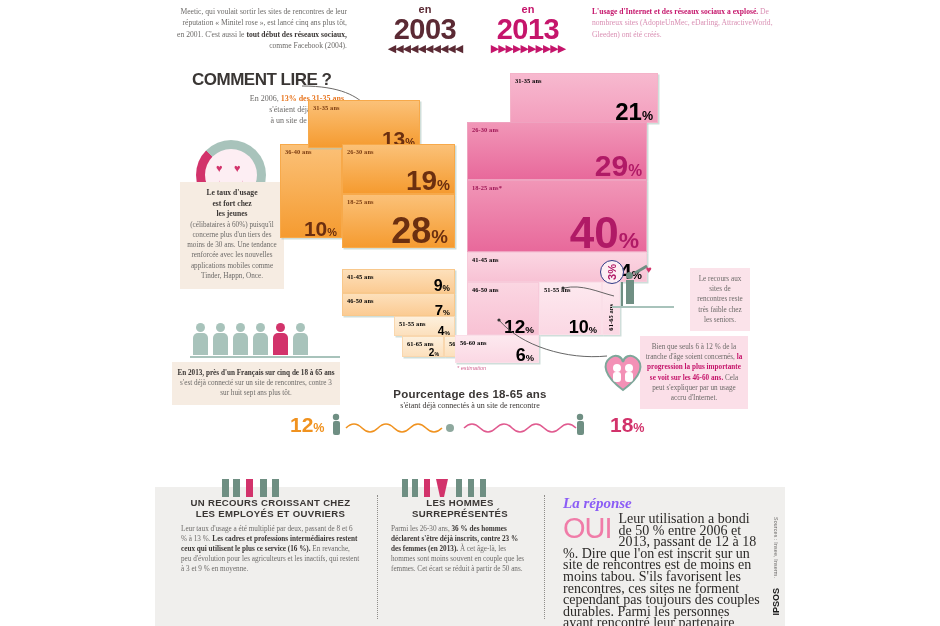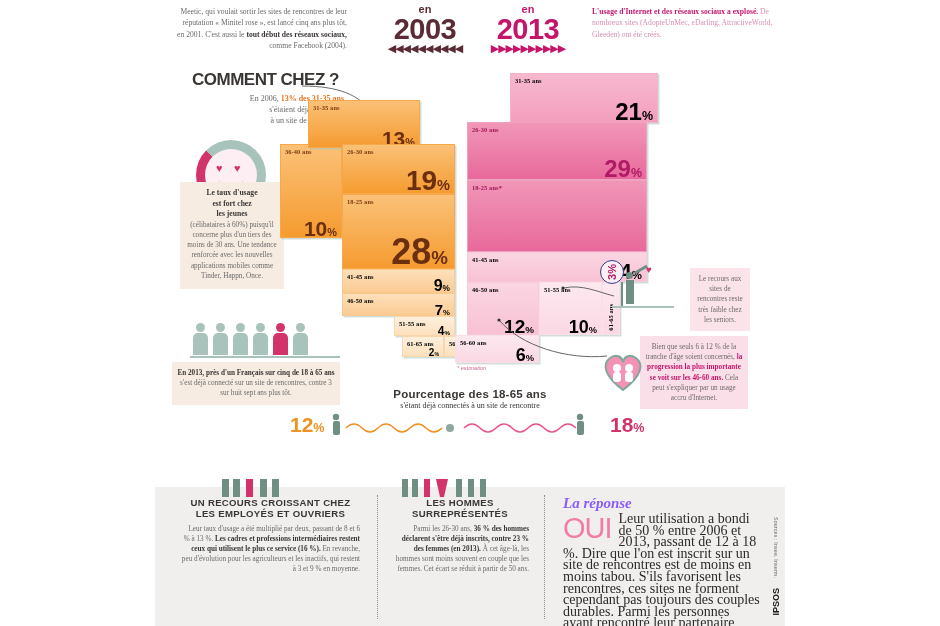--- a/index.html
+++ b/index.html
@@ -153,21 +153,21 @@
 
   
   #bottom{left:155px;top:487px;width:630px;height:139px;background:#f0efed;}
   .bottom-col{position:absolute;top:0;box-sizing:border-box;}
   .col-title{
     font-family:"Liberation Sans", sans-serif;font-weight:bold;
     font-size:9.6px;line-height:11.4px;color:#3a3634;text-align:center;
     letter-spacing:.3px;
   }
   .col-body{
-    font-size:7.2px;line-height:10px;color:#6c6a68;text-align:right;margin-top:4px;
+    font-size:7.2px;line-height:10px;color:#6c6a68;text-align:left;margin-top:4px;
   }
   .col-body b{color:#3a3634;}
   .dots{
     position:absolute;top:8px;width:0;border-left:1.4px dotted #8f8d8a;height:124px;
   }
   .answer-title{
     font-family:"Liberation Serif", serif;font-style:italic;font-weight:bold;
     font-size:15px;color:#8b5cf6;
   }
   .oui{
@@ -209,21 +209,21 @@
       <div class="year-num">2013</div>
       <div class="arrows">▶▶▶▶▶▶▶▶▶▶</div>
     </div>
 
     <div class="intro-right">
       <b>L'usage d'Internet et des réseaux sociaux a explosé.</b> De nombreux sites (AdopteUnMec, eDarling, AttractiveWorld, Gleeden) ont été créés.
     </div>
   </div>
 
   <div class="abs" id="howto">
-    <div class="howto-title">COMMENT CHEZ ?</div>
+    <div class="howto-title">COMMENT LIRE ?</div>
     <div class="howto-text">
       <span>En 2006, </span><b>13% des 31-35 ans</b><br>
       <span>s'étaient déjà connectés</span><br>
       <span>à un site de rencontres.</span>
     </div>
   </div>
 
   <svg class="connector" style="left:300px;top:82px;" width="80" height="40">
     <path d="M2,4 C40,4 58,14 68,26" stroke="#6c6a68" stroke-width="1" fill="none"></path>
     <polygon points="68,27 60,22 64,31" fill="#6c6a68"></polygon>
@@ -256,21 +256,21 @@
     <div class="cell o" style="left:28px;top:0px;width:112px;height:48px;">
       <span class="lbl">31-35 ans</span>
       <span class="val" style="font-size:21px;"><span>13</span><span class="pc">%</span></span>
     </div>
 
     <div class="cell o" style="left:62px;top:44px;width:113px;height:50px;">
       <span class="lbl">26-30 ans</span>
       <span class="val" style="font-size:28px;"><span>19</span><span class="pc">%</span></span>
     </div>
 
-    <div class="cell o" style="left:62px;top:94px;width:113px;height:75px;">
+    <div class="cell o" style="left:62px;top:94px;width:113px;height:54px;">
       <span class="lbl">18-25 ans</span>
       <span class="val" style="font-size:36px;right:6px;"><span>28</span><span class="pc">%</span></span>
     </div>
 
     <div class="cell o-l" style="left:62px;top:169px;width:113px;height:24px;">
       <span class="lbl">41-45 ans</span>
       <span class="val" style="font-size:16px;"><span>9</span><span class="pc">%</span></span>
     </div>
 
     <div class="cell o-l" style="left:62px;top:193px;width:113px;height:23px;">
@@ -296,26 +296,27 @@
 
   <div class="abs" style="left:455px;top:70px;width:250px;height:290px;">
 
     <div class="cell p-m" style="left:55px;top:3px;width:148px;height:50px;">
       <span class="lbl">31-35 ans</span>
       <span class="val" style="font-size:24px;"><span>21</span><span class="pc">%</span></span>
     </div>
 
     <div class="cell p" style="left:12px;top:52px;width:180px;height:58px;">
       <span class="lbl">26-30 ans</span>
-      <span class="val" style="font-size:24px;"><span>29</span><span class="pc">%</span></span>
+      <span class="val" style="font-size:30px;"><span>29</span><span class="pc">%</span></span>
     </div>
 
 
     <div class="cell p" style="left:12px;top:110px;width:180px;height:72px;">
       <span class="lbl">18-25 ans*</span>
+      <span class="val" style="font-size:44px;right:7px;bottom:-4px;"><span>40</span><span class="pc">%</span></span>
     </div>
 
     <div class="cell p-l" style="left:12px;top:182px;width:180px;height:30px;">
       <span class="lbl">41-45 ans</span>
       <span class="val" style="font-size:22px;"><span>14</span><span class="pc">%</span></span>
     </div>
 
     <div class="cell p-l" style="left:12px;top:212px;width:72px;height:53px;">
       <span class="lbl">46-50 ans</span>
       <span class="val" style="font-size:19px;"><span>12</span><span class="pc">%</span></span>

